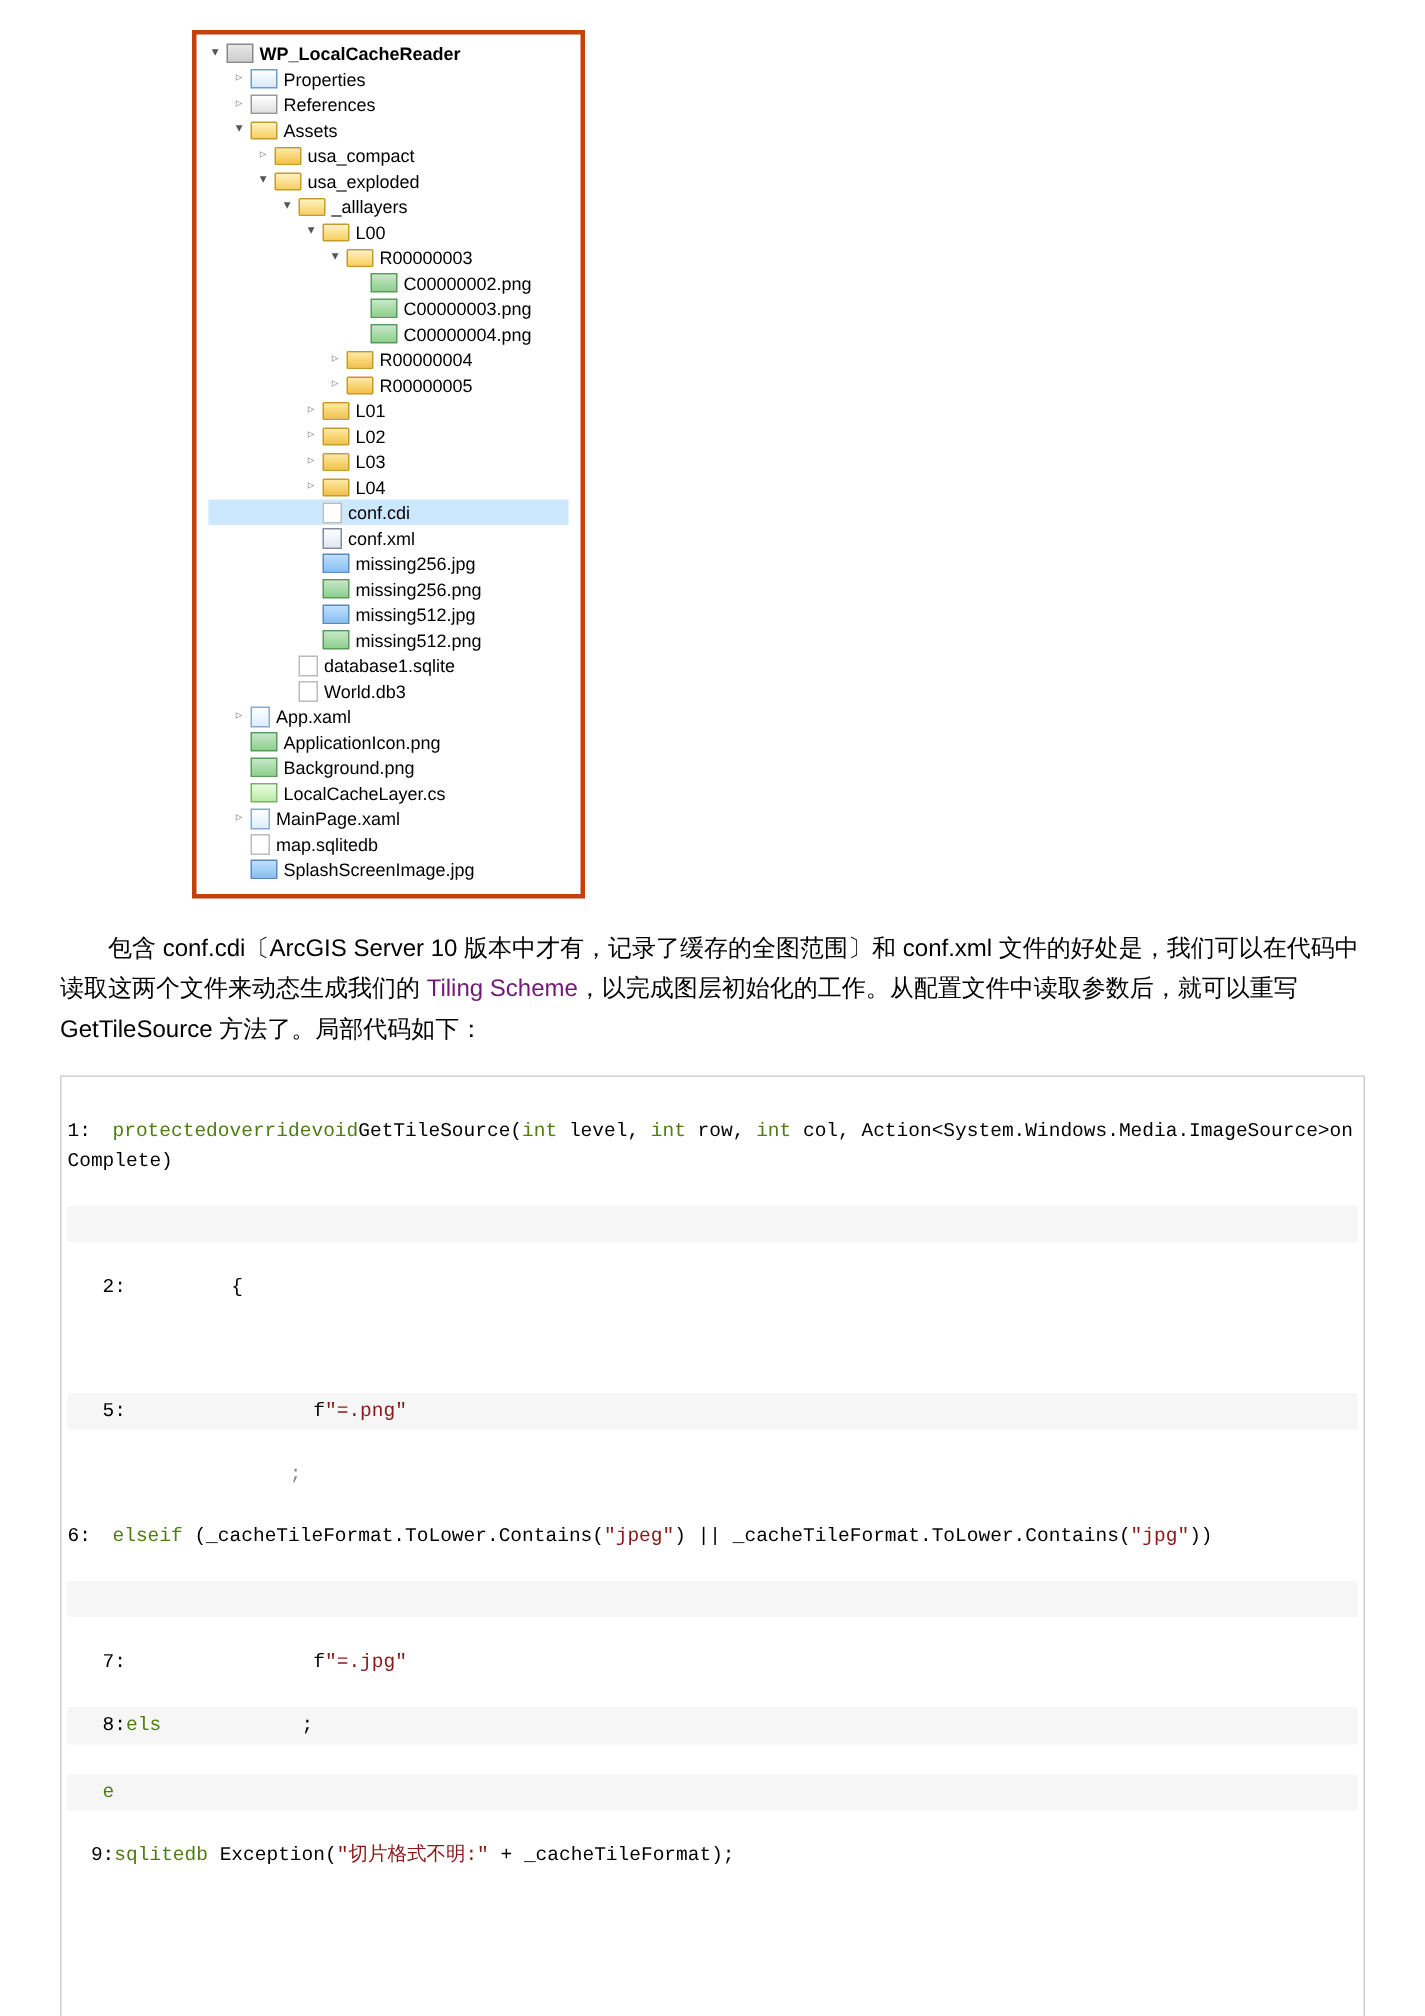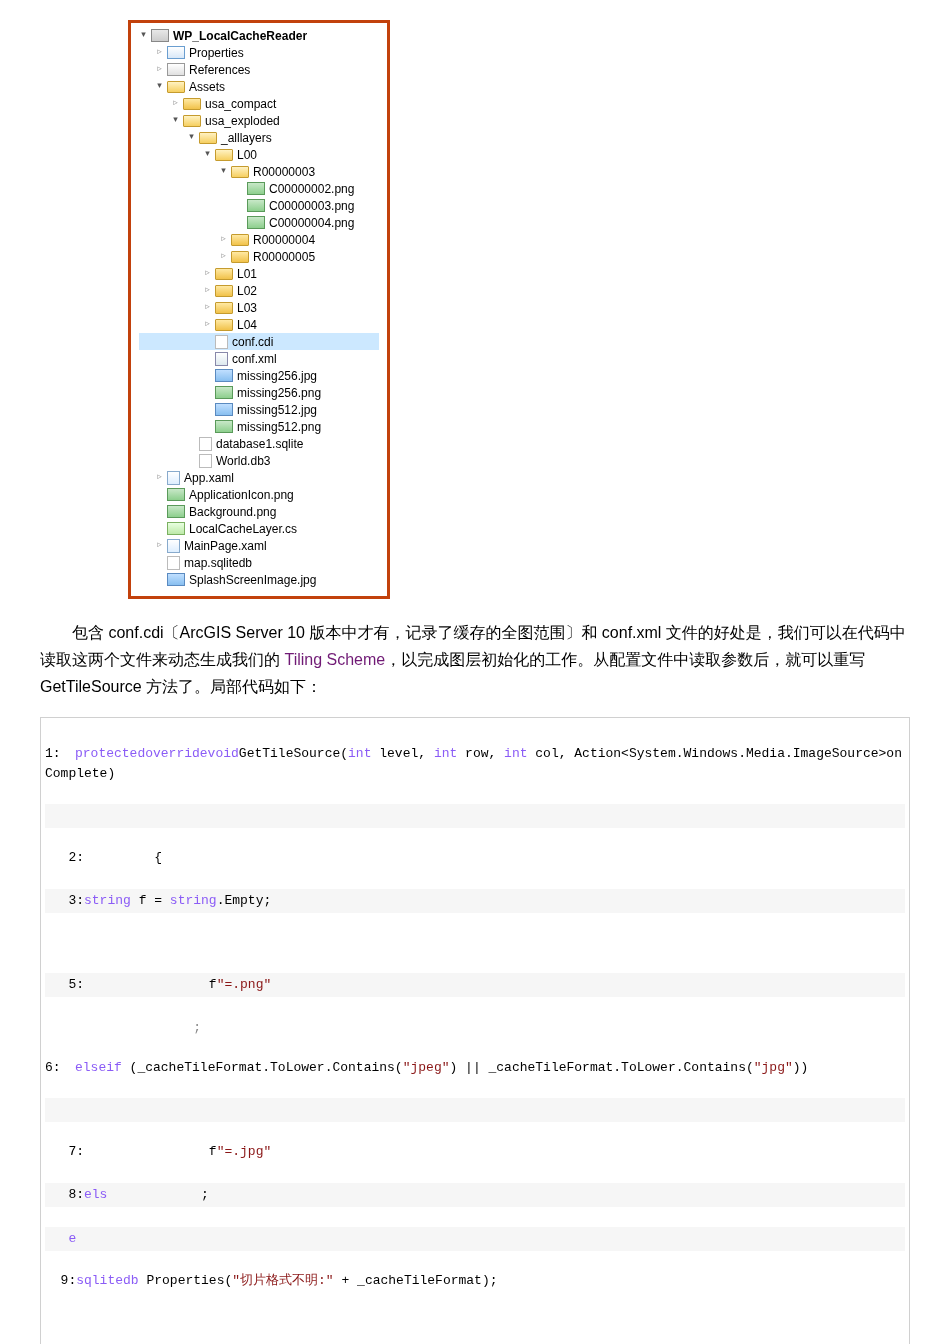--- a/index.html
+++ b/index.html
@@ -96,21 +96,21 @@
       line-height: 1.55;
       color: #000;
       padding: 6px 4px;
       white-space: pre-wrap;
       word-break: break-all;
     }
     .code-line {
       margin: 0;
     }
     .c-ln { display:inline-block; min-width:30px; }
-    .c-kw { color: #8b5cf6; }
+    .c-kw { color: #4d7c0f; }
     .c-str { color: #8a1616; }
     .c-gray { color:#888;}
     .alt-row { background: #f6f6f6; padding:2px 0;}
   </style>
 </head>
 <body>
 
 <div class="content-container">
 
   <div class="tree-image">
@@ -280,29 +280,28 @@
         <span class="tlabel">SplashScreenImage.jpg</span>
       </div>
   </div>
 
   <p class="body-text"><span>包含 conf.cdi〔ArcGIS Server 10 版本中才有，记录了缓存的全图范围〕和 conf.xml 文件的好处是，我们可以在代码中读取这两个文件来动态生成我们的 </span><span class="link">Tiling Scheme</span><span>，以完成图层初始化的工作。从配置文件中读取参数后，就可以重写 GetTileSource 方法了。局部代码如下：</span></p>
 
   <div class="code-block">
 <div class="code-line"><span class="c-ln">1:</span><span class="c-kw">protectedoverridevoid</span><span>GetTileSource(</span><span class="c-kw">int</span><span> level, </span><span class="c-kw">int</span><span> row, </span><span class="c-kw">int</span><span> col, Action&lt;System.Windows.Media.ImageSource&gt;onComplete)</span></div>
 <div class="code-line alt-row">&nbsp;</div>
 <div class="code-line"><span>   2:</span>         <span>{</span></div>
-<div class="code-line alt-row"><span>   3:</span><span class="c-kw">string</span><span> f = </span><span class="c-kw">string</span><span>.Empty;</span></div>
 <div class="code-line">&nbsp;</div>
 <div class="code-line alt-row"><span>   5:</span>                <span>f</span><span class="c-str">"=.png"</span></div>
 <div class="code-line" style="text-align:left;">                   <span class="c-gray">;</span></div>
 <div class="code-line"><span class="c-ln">6:</span><span class="c-kw">elseif</span><span> (_cacheTileFormat.ToLower.Contains(</span><span class="c-str">"jpeg"</span><span>) || _cacheTileFormat.ToLower.Contains(</span><span class="c-str">"jpg"</span><span>))</span></div>
 <div class="code-line alt-row">&nbsp;</div>
 <div class="code-line"><span>   7:</span>                <span>f</span><span class="c-str">"=.jpg"</span></div>
 <div class="code-line alt-row"><span>   8:</span><span class="c-kw">els</span>            <span>;</span></div>
 <div class="code-line alt-row">   <span class="c-kw">e</span></div>
-<div class="code-line"><span>  9:</span><span class="c-kw">sqlitedb</span><span> Properties(</span><span class="c-str">"切片格式不明:"</span><span> + _cacheTileFormat);</span></div>
+<div class="code-line"><span>  9:</span><span class="c-kw">sqlitedb</span><span> Exception(</span><span class="c-str">"切片格式不明:"</span><span> + _cacheTileFormat);</span></div>
 
 
 
 
   </div>
 
 </div>
 
 </body></html>

